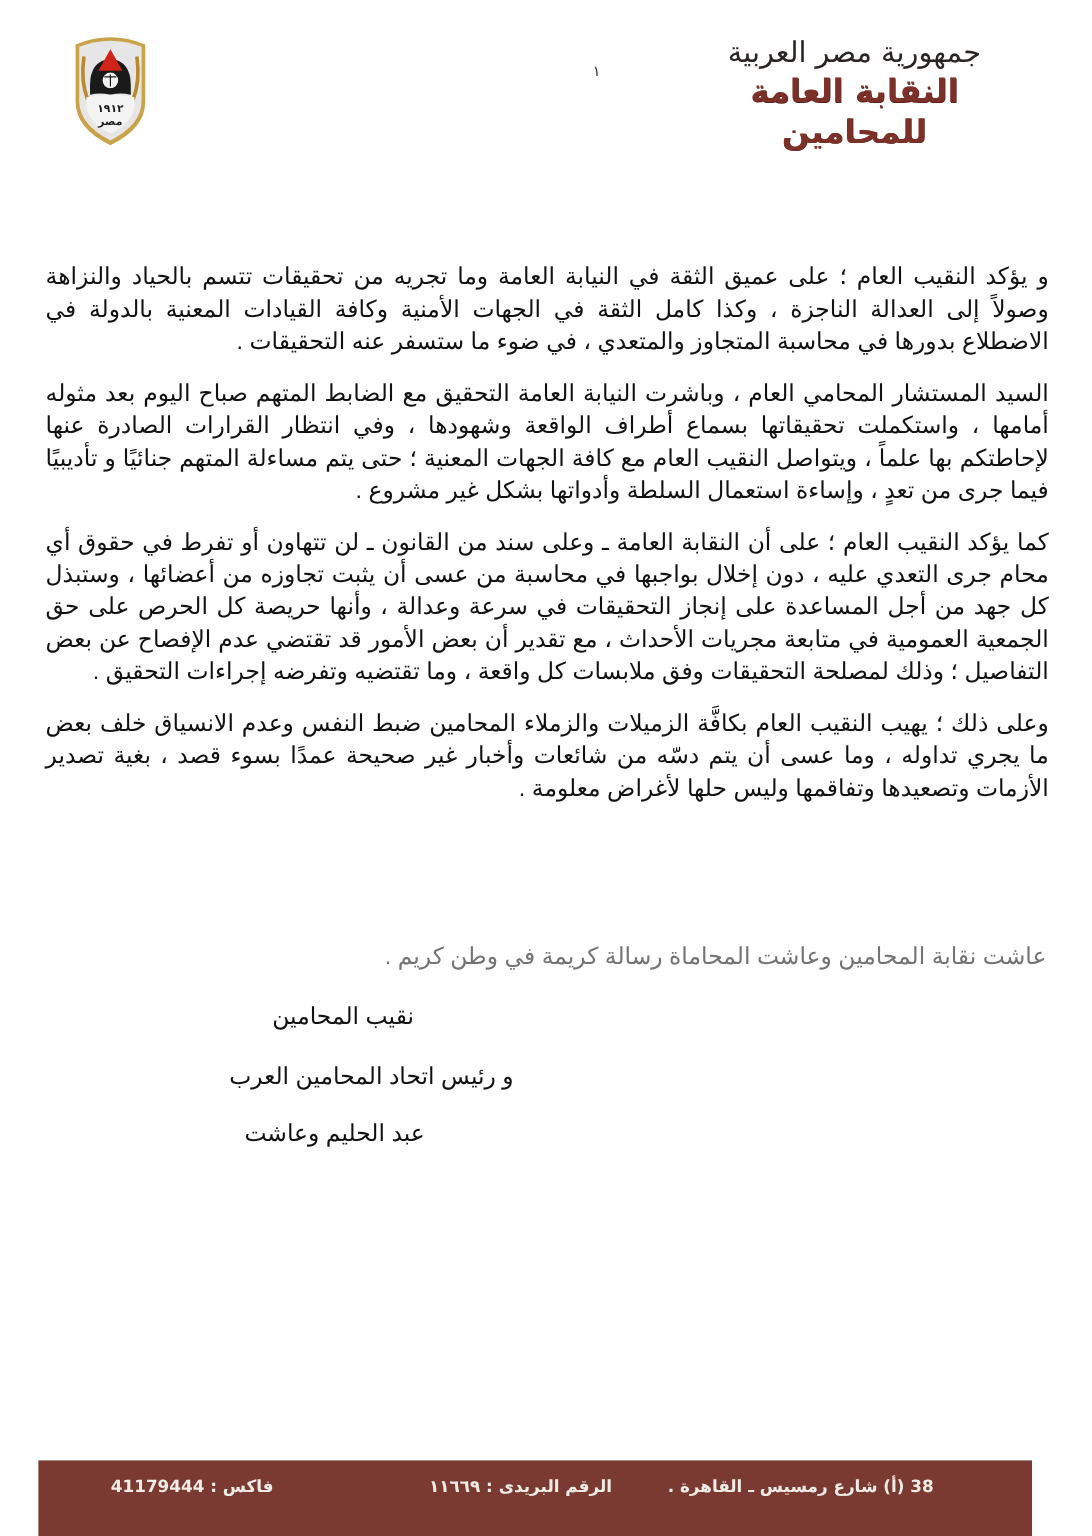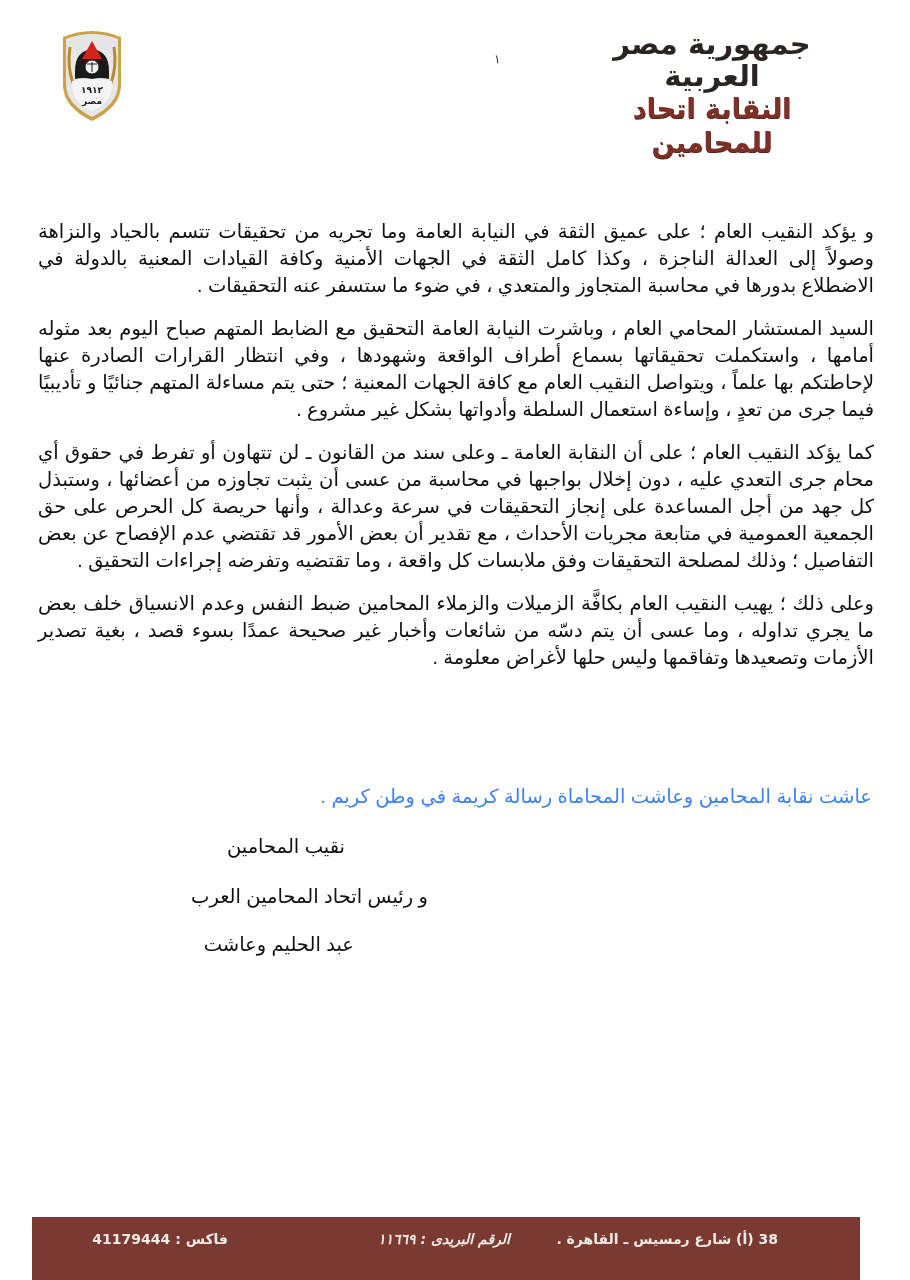--- a/index.html
+++ b/index.html
@@ -29,22 +29,22 @@
     }
     .header-titles {
       position: absolute;
       right: 58px; top: 28px;
       width: 280px;
       direction: rtl;
       text-align: center;
     }
     .header-line1 {
       font-family: "DejaVu Sans", sans-serif;
-      font-weight: bold;
-      font-size: 29px;
+      font-weight: normal;
+      font-size: 24px;
       color: #2a2522;
       line-height: 32px;
       letter-spacing: -0.5px;
     }
     .header-line2 {
       font-family: "DejaVu Sans", sans-serif;
       font-weight: bold;
       font-size: 27px;
       color: #7b3128;
       line-height: 34px;
@@ -74,21 +74,21 @@
     .letter-body p {
       margin: 0 0 16px 0;
       text-align-last: right;
     }
     .closing {
       position: absolute;
       right: 38px;
       top: 785px;
       direction: rtl;
       font-size: 19.5px;
-      color: #3b82f6;
+      color: #737373;
     }
     .signature {
       position: absolute;
       top: 835px;
       left: 160px;
       width: 290px;
       direction: rtl;
       font-size: 19.5px;
       color: #111;
     }
@@ -113,21 +113,21 @@
       font-family: "DejaVu Sans", sans-serif;
       font-weight: bold;
       font-size: 14px;
     }
     .footer-item {
       position: absolute;
       top: 14px;
       white-space: nowrap;
     }
     .footer-address { right: 82px; }
-    .footer-postal  { right: 350px; font-style: italic; }
+    .footer-postal  { right: 350px; }
     .footer-fax     { right: 632px; }
   </style>
 </head>
 <body>
 
 <div class="page">
 
   <div class="logo">
     <svg width="74" height="96" viewBox="0 0 74 96" xmlns="http://www.w3.org/2000/svg">
 
@@ -148,21 +148,21 @@
       <path d="M17 54 Q37 50 57 54 L57 62 Q55 76 37 84 Q19 76 17 62 Z" fill="#f4f4f4"></path>
       <text x="37" y="66" font-size="9" text-anchor="middle" fill="#1a1a1a" font-family="DejaVu Sans, sans-serif" font-weight="bold">١٩١٢</text>
       <text x="37" y="77" font-size="9" text-anchor="middle" fill="#1a1a1a" font-family="DejaVu Sans, sans-serif" font-weight="bold">مصر</text>
     </svg>
   </div>
 
   <div class="page-marker">١</div>
 
   <div class="header-titles">
     <div class="header-line1">جمهورية مصر العربية</div>
-    <div class="header-line2">النقابة اتحاد للمحامين</div>
+    <div class="header-line2">النقابة العامة للمحامين</div>
   </div>
 
   <div class="letter-body">
     <p>و يؤكد النقيب العام ؛ على عميق الثقة في النيابة العامة وما تجريه من تحقيقات تتسم بالحياد والنزاهة وصولاً إلى العدالة الناجزة ، وكذا كامل الثقة في الجهات الأمنية وكافة القيادات المعنية بالدولة في الاضطلاع بدورها في محاسبة المتجاوز والمتعدي ، في ضوء ما ستسفر عنه التحقيقات .</p>
     <p>السيد المستشار المحامي العام ، وباشرت النيابة العامة التحقيق مع الضابط المتهم صباح اليوم بعد مثوله أمامها ، واستكملت تحقيقاتها بسماع أطراف الواقعة وشهودها ، وفي انتظار القرارات الصادرة عنها لإحاطتكم بها علماً ، ويتواصل النقيب العام مع كافة الجهات المعنية ؛ حتى يتم مساءلة المتهم جنائيًا و تأديبيًا فيما جرى من تعدٍ ، وإساءة استعمال السلطة وأدواتها بشكل غير مشروع .</p>
     <p>كما يؤكد النقيب العام ؛ على أن النقابة العامة ـ وعلى سند من القانون ـ لن تتهاون أو تفرط في حقوق أي محام جرى التعدي عليه ، دون إخلال بواجبها في محاسبة من عسى أن يثبت تجاوزه من أعضائها ، وستبذل كل جهد من أجل المساعدة على إنجاز التحقيقات  في سرعة وعدالة ، وأنها حريصة كل الحرص على حق الجمعية العمومية في متابعة مجريات الأحداث ، مع تقدير أن بعض الأمور قد تقتضي عدم الإفصاح عن بعض التفاصيل ؛ وذلك لمصلحة التحقيقات وفق ملابسات كل واقعة ، وما تقتضيه وتفرضه إجراءات التحقيق .</p>
     <p>وعلى ذلك ؛ يهيب النقيب العام بكافَّة الزميلات والزملاء المحامين ضبط النفس وعدم الانسياق خلف بعض ما يجري تداوله ، وما عسى أن يتم دسّه من شائعات وأخبار غير صحيحة عمدًا بسوء قصد ، بغية تصدير الأزمات وتصعيدها وتفاقمها وليس حلها لأغراض معلومة .</p>
   </div>
 
   <div class="closing">عاشت نقابة المحامين وعاشت المحاماة رسالة كريمة في وطن كريم .</div>

